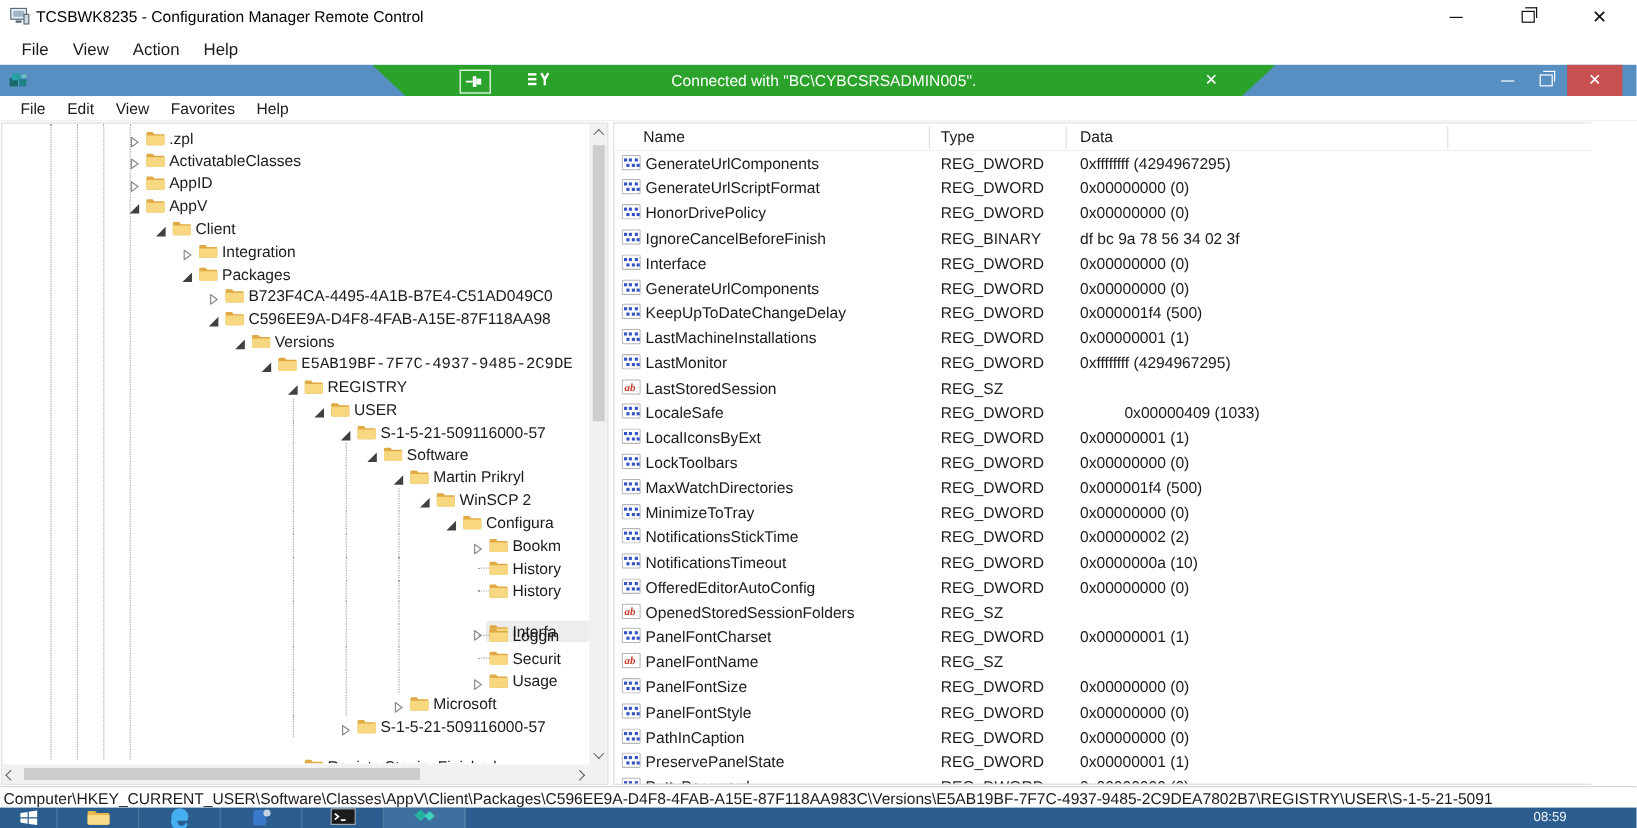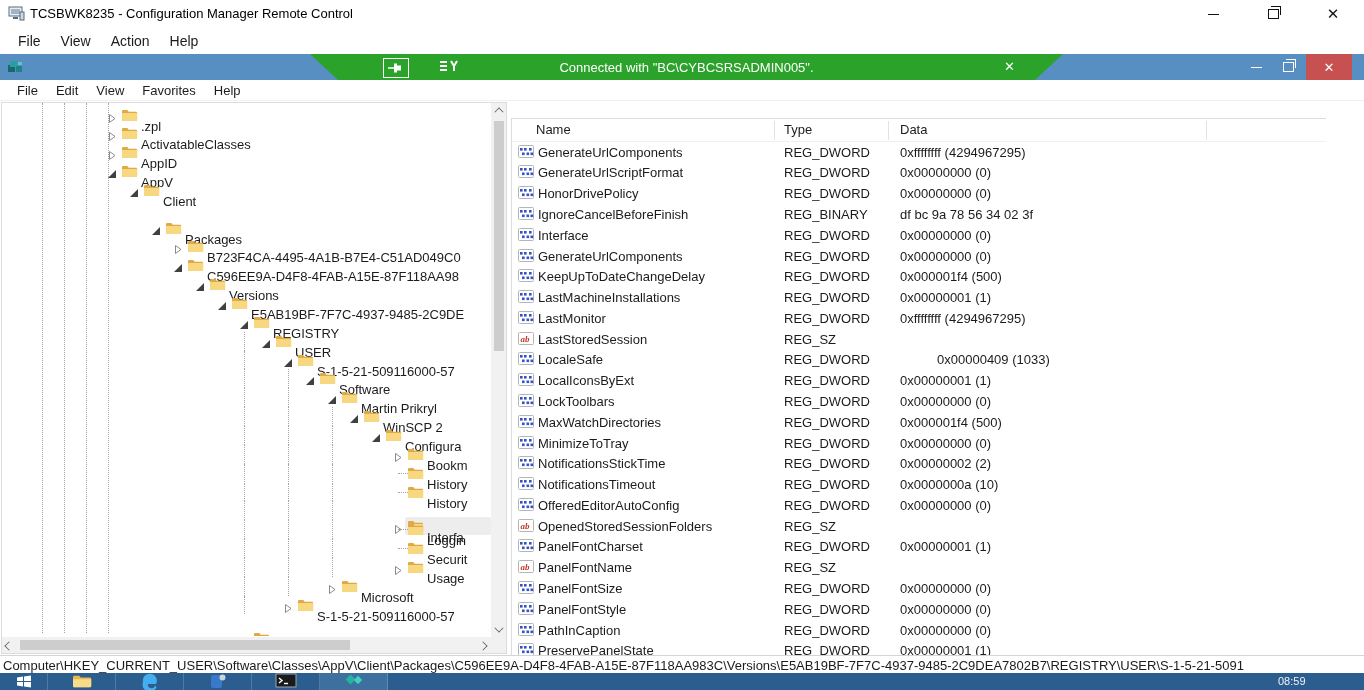--- a/index.html
+++ b/index.html
@@ -28,26 +28,26 @@
     clip-path:polygon(0 0,753px 0,725px 26px,28px 26px);display:flex;align-items:center;color:#fff;}
   #banner-text{position:absolute;left:0;width:100%;text-align:center;font-size:13px;color:#fff;}
   #pin-box{position:absolute;left:73px;top:4px;width:24px;height:18px;border:1px solid #fff;display:flex;align-items:center;justify-content:center;}
   #banner-x{position:absolute;left:694px;top:5px;font-size:13px;font-weight:bold;color:#fff;}
   #list-icon{position:absolute;left:130px;top:4px;}
   
   #inner-menubar{left:0;top:80px;width:1364px;height:21px;background:#fff;display:flex;align-items:center;padding-left:8px;box-sizing:border-box;border-bottom:1px solid #f0f0f0;}
   #inner-menubar span{padding:0 9px;font-size:13px;}
   
   #tree-panel{left:1px;top:102px;width:506px;height:552px;background:#fff;border:1px solid #dcdcdc;box-sizing:border-box;overflow:hidden;}
-  #list-panel{left:511px;top:118px;width:815px;height:552px;background:#fff;border:1px solid #dcdcdc;border-right:none;box-sizing:border-box;overflow:hidden;}
+  #list-panel{left:511px;top:102px;width:815px;height:552px;background:#fff;border:1px solid #dcdcdc;border-right:none;box-sizing:border-box;overflow:hidden;}
   .guide-static{position:absolute;top:0;height:530px;width:0;border-left:1px dotted #a3a3a3;}
   .gseg{position:absolute;width:0;border-left:1px dotted #a3a3a3;}
   .stub{position:absolute;height:0;border-top:1px dotted #a3a3a3;}
   .trow{position:absolute;height:19px;width:489px;}
-  .trow .lbl{position:absolute;top:13px;white-space:nowrap;text-align:center;}
+  .trow .lbl{position:absolute;top:2px;white-space:nowrap;text-align:center;}
   .trow .hl{position:absolute;top:0;height:18px;background:#ededed;border-radius:2px;}
   .arrow{position:absolute;top:5px;}
   .ficon{position:absolute;top:2px;}
   
   .lhead{position:absolute;top:0;height:22px;font-size:13px;color:#1b1b1b;}
   .hdiv{position:absolute;top:2px;height:19px;width:0;border-left:1px solid #e2e2e2;}
   #list-header-row{position:absolute;left:0;top:0;width:837px;height:22px;background:#fff;border-bottom:1px solid #f0f0f0;}
   .lrow{position:absolute;width:837px;height:21px;}
   .lrow span{position:absolute;top:3px;white-space:nowrap;}
   .vicon{position:absolute;top:4px;left:6px;}
@@ -191,20 +191,30 @@
         <div class="trow" style="top: 77.9px;">
           <span class="arrow" style="left: 128px;"><svg width="9" height="9" viewBox="0 0 9 9">
               <polygon points="8,0 8,8 0,8" fill="#404040"></polygon>
             </svg></span>
           <span class="ficon" style="left: 141px;"><svg width="17" height="14" viewBox="0 0 17 14">
               <path d="M1 3.2 q0-1.1 1.1-1.1 h4.2 l1.4 1.7 H15 q1.1 0 1.1 1.1 V12 q0 1.1-1.1 1.1 H2.1 Q1 13.1 1 12 Z" fill="#dfa943"></path>
               <path d="M1 5 h15.1 V12 q0 1.1-1.1 1.1 H2.1 Q1 13.1 1 12 Z" fill="#f7d880"></path>
             </svg></span>
           <span class="lbl" style="left: 161px;">Client</span>
         </div>
+        <div class="trow" style="top: 96.75px;">
+          <span class="arrow" style="left: 150px;"><svg width="9" height="9" viewBox="0 0 9 9">
+              <polygon points="1.5,0.5 7,4.5 1.5,8.5" fill="none" stroke="#8a8a8a"></polygon>
+            </svg></span>
+          <span class="ficon" style="left: 163px;"><svg width="17" height="14" viewBox="0 0 17 14">
+              <path d="M1 3.2 q0-1.1 1.1-1.1 h4.2 l1.4 1.7 H15 q1.1 0 1.1 1.1 V12 q0 1.1-1.1 1.1 H2.1 Q1 13.1 1 12 Z" fill="#dfa943"></path>
+              <path d="M1 5 h15.1 V12 q0 1.1-1.1 1.1 H2.1 Q1 13.1 1 12 Z" fill="#f7d880"></path>
+            </svg></span>
+          <span class="lbl" style="left: 183px;">Integration</span>
+        </div>
         <div class="trow" style="top: 115.6px;">
           <span class="arrow" style="left: 150px;"><svg width="9" height="9" viewBox="0 0 9 9">
               <polygon points="8,0 8,8 0,8" fill="#404040"></polygon>
             </svg></span>
           <span class="ficon" style="left: 163px;"><svg width="17" height="14" viewBox="0 0 17 14">
               <path d="M1 3.2 q0-1.1 1.1-1.1 h4.2 l1.4 1.7 H15 q1.1 0 1.1 1.1 V12 q0 1.1-1.1 1.1 H2.1 Q1 13.1 1 12 Z" fill="#dfa943"></path>
               <path d="M1 5 h15.1 V12 q0 1.1-1.1 1.1 H2.1 Q1 13.1 1 12 Z" fill="#f7d880"></path>
             </svg></span>
           <span class="lbl" style="left: 183px;">Packages</span>
         </div>
@@ -239,21 +249,21 @@
           <span class="lbl" style="left: 227px;">Versions</span>
         </div>
         <div class="trow" style="top: 191px;">
           <span class="arrow" style="left: 216px;"><svg width="9" height="9" viewBox="0 0 9 9">
               <polygon points="8,0 8,8 0,8" fill="#404040"></polygon>
             </svg></span>
           <span class="ficon" style="left: 229px;"><svg width="17" height="14" viewBox="0 0 17 14">
               <path d="M1 3.2 q0-1.1 1.1-1.1 h4.2 l1.4 1.7 H15 q1.1 0 1.1 1.1 V12 q0 1.1-1.1 1.1 H2.1 Q1 13.1 1 12 Z" fill="#dfa943"></path>
               <path d="M1 5 h15.1 V12 q0 1.1-1.1 1.1 H2.1 Q1 13.1 1 12 Z" fill="#f7d880"></path>
             </svg></span>
-          <span class="lbl" style="left: 249px;">E5AB19BF-7F7C-4937-9485-2C9DE</span>
+          <span class="lbl" style="left: 249px; font-family: Liberation Mono, monospace;">E5AB19BF-7F7C-4937-9485-2C9DE</span>
         </div>
         <div class="trow" style="top: 209.85px;">
           <span class="arrow" style="left: 238px;"><svg width="9" height="9" viewBox="0 0 9 9">
               <polygon points="8,0 8,8 0,8" fill="#404040"></polygon>
             </svg></span>
           <span class="ficon" style="left: 251px;"><svg width="17" height="14" viewBox="0 0 17 14">
               <path d="M1 3.2 q0-1.1 1.1-1.1 h4.2 l1.4 1.7 H15 q1.1 0 1.1 1.1 V12 q0 1.1-1.1 1.1 H2.1 Q1 13.1 1 12 Z" fill="#dfa943"></path>
               <path d="M1 5 h15.1 V12 q0 1.1-1.1 1.1 H2.1 Q1 13.1 1 12 Z" fill="#f7d880"></path>
             </svg></span>
           <span class="lbl" style="left: 271px;">REGISTRY</span>

